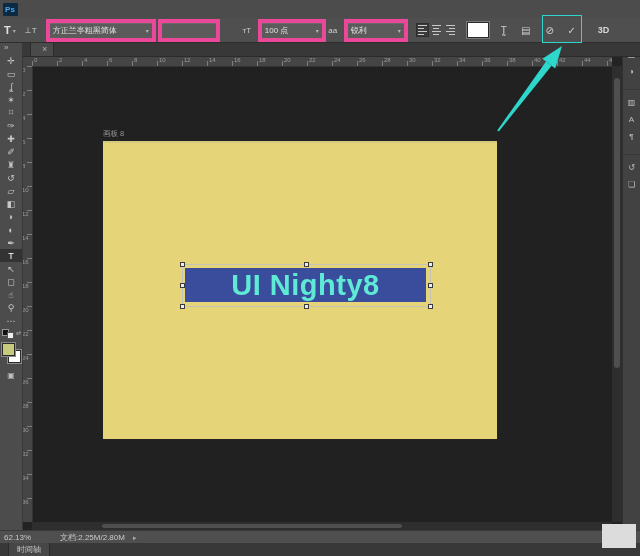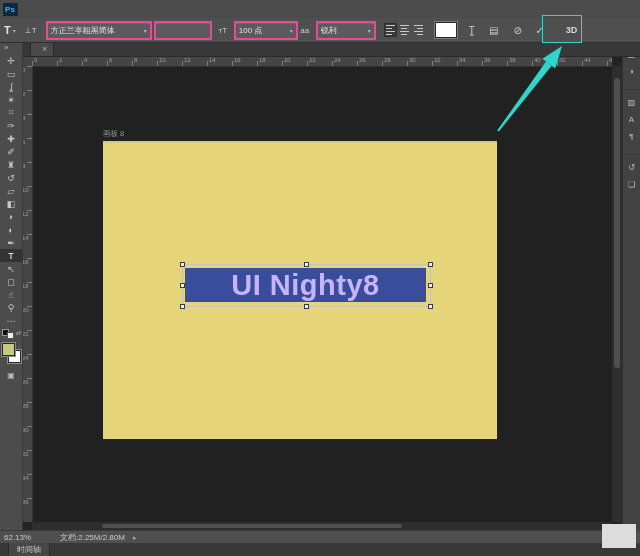--- a/index.html
+++ b/index.html
@@ -15,21 +15,21 @@
   #ps-logo{width:20px;height:18px;display:flex;align-items:center;justify-content:center}
   #ps-logo b{width:15px;height:13px;background:#0d2a43;color:#4aa8ef;font-size:8px;font-weight:bold;
     display:flex;align-items:center;justify-content:center;border-radius:1px}
   #menubar .menu-item{font-size:9px;color:#dcdcdc;padding:0 6px;white-space:nowrap;cursor:default}
   
   #optionsbar{position:absolute;left:0;top:18px;width:640px;height:24px;background:#4f4f4f;
     border-bottom:1px solid #2d2d2d;display:flex;align-items:center;z-index:5}
   .opt-icon{width:14px;height:16px;display:flex;align-items:center;justify-content:center;
     font-size:10px;color:#cfcfcf;flex:0 0 auto}
   .opt-icon.small{font-size:8px}
-  .field{height:15px;background:#5b5b5b;border:2px solid #ec4899;box-shadow:inset 0 1px 0 #6a6a6a;
+  .field{height:15px;background:#5b5b5b;border:4px solid #ec4899;box-shadow:inset 0 1px 0 #6a6a6a;
     display:flex;align-items:center;font-size:8px;color:#e2e2e2;padding:0 3px;flex:0 0 auto;
     justify-content:space-between;white-space:nowrap;overflow:hidden}
   .field .chev{font-size:6px;color:#b5b5b5;margin-left:3px}
   .type-ind{display:flex;align-items:center;margin-left:4px;flex:0 0 auto}
   .type-ind .tt{font-size:11px;font-weight:bold;color:#e0e0e0}
   .type-ind .chev{font-size:6px;color:#aaa;margin-left:2px}
   .align-group{display:flex;gap:1px;margin-left:8px;flex:0 0 auto}
   .align-btn{width:13px;height:14px;display:flex;flex-direction:column;justify-content:center;
     padding:0 2px;box-sizing:border-box}
   .align-btn.selected{background:#3a3a3a;box-shadow:inset 0 0 0 1px #2e2e2e}
@@ -132,21 +132,21 @@
     <span class="chev">▾</span>
   </span>
   <span class="opt-icon small" style="margin-left:8px">⊥T</span>
   <span class="field" style="margin-left:8px;width:96px">
     <span>方正兰亭粗黑简体</span>
     <span class="chev">▾</span>
   </span>
   <span class="field" style="margin-left:2px;width:48px">
     <span></span>
   </span>
-  <span class="opt-icon small" style="margin-left:4px">ᴛT</span>
+  <span class="opt-icon small" style="margin-left:20px">ᴛT</span>
   <span class="field" style="margin-left:4px;width:54px">
     <span>100 点</span>
     <span class="chev">▾</span>
   </span>
   <span class="opt-icon small" style="">aa</span>
   <span class="field" style="margin-left:4px;width:50px">
     <span>锐利</span>
     <span class="chev">▾</span>
   </span>
   <span class="align-group">
@@ -267,21 +267,21 @@
     <span class="ruler-num">30</span>
     <span class="ruler-num">32</span>
     <span class="ruler-num">34</span>
     <span class="ruler-num">36</span>
   </div>
 
 <div id="pasteboard"></div>
 <div id="artboard-label">画板 8</div>
 <div id="artboard" style="background-color: rgb(229, 212, 120);">
   <div id="text-layer" style="background-color: rgb(58, 76, 156);">
-    <span class="txt" style="color: #c4b5fd;">UI Nighty8</span>
+    <span class="txt" style="color: #5eead4;">UI Nighty8</span>
   </div>
   <div id="bbox">
     <span class="handle h-tl"></span>
     <span class="handle h-tm"></span>
     <span class="handle h-tr"></span>
     <span class="handle h-ml"></span>
     <span class="handle h-mr"></span>
     <span class="handle h-bl"></span>
     <span class="handle h-bm"></span>
     <span class="handle h-br"></span>

